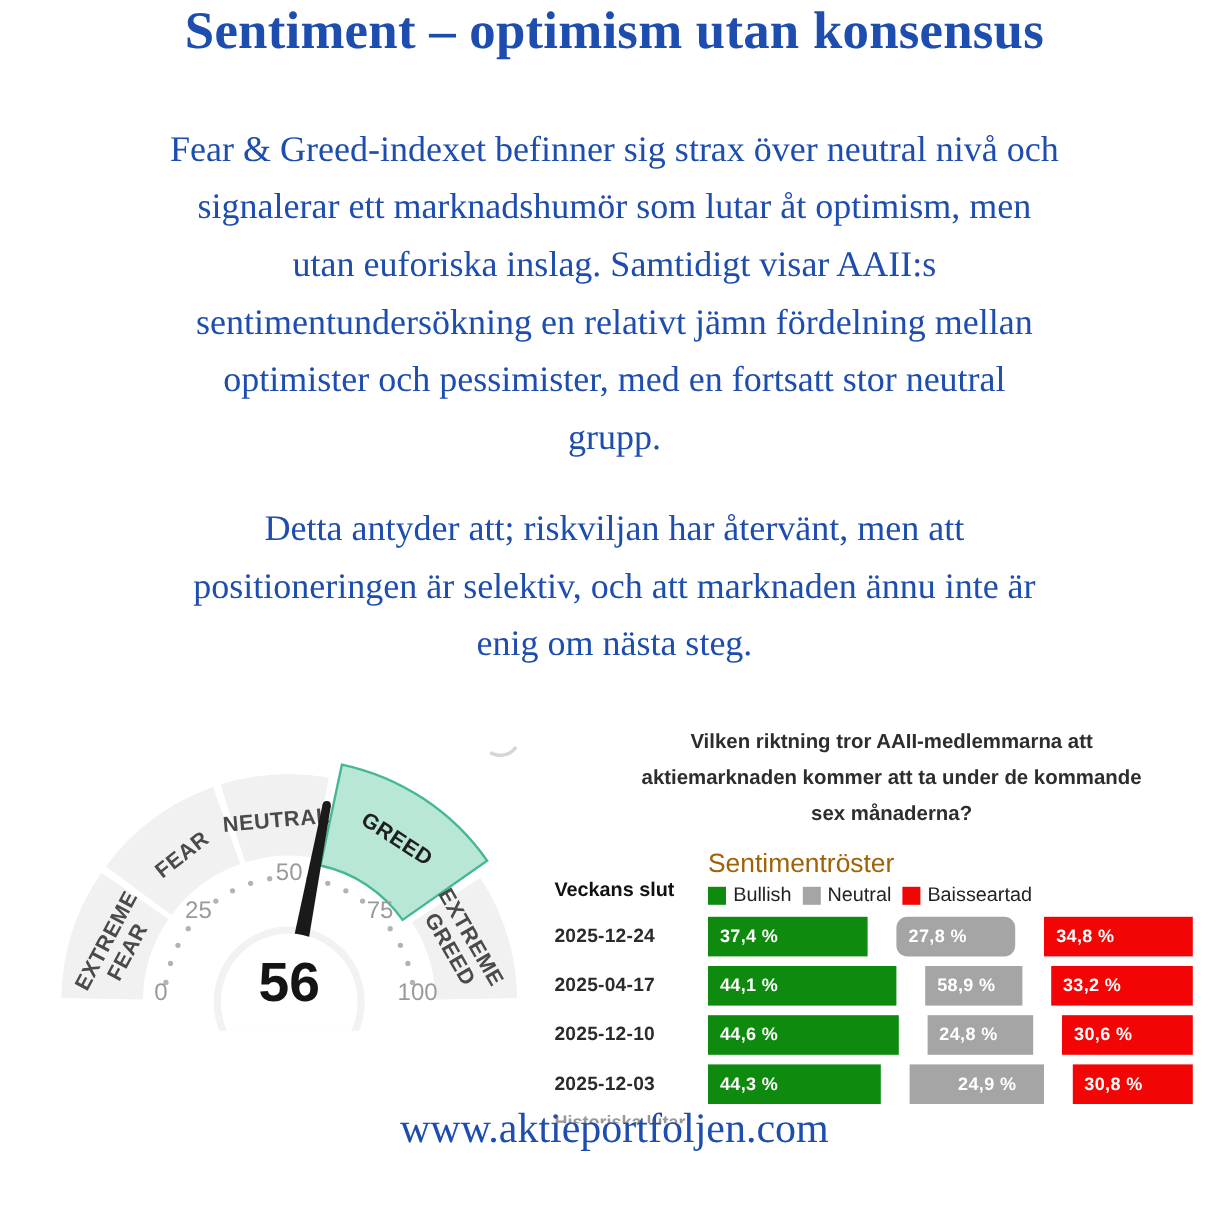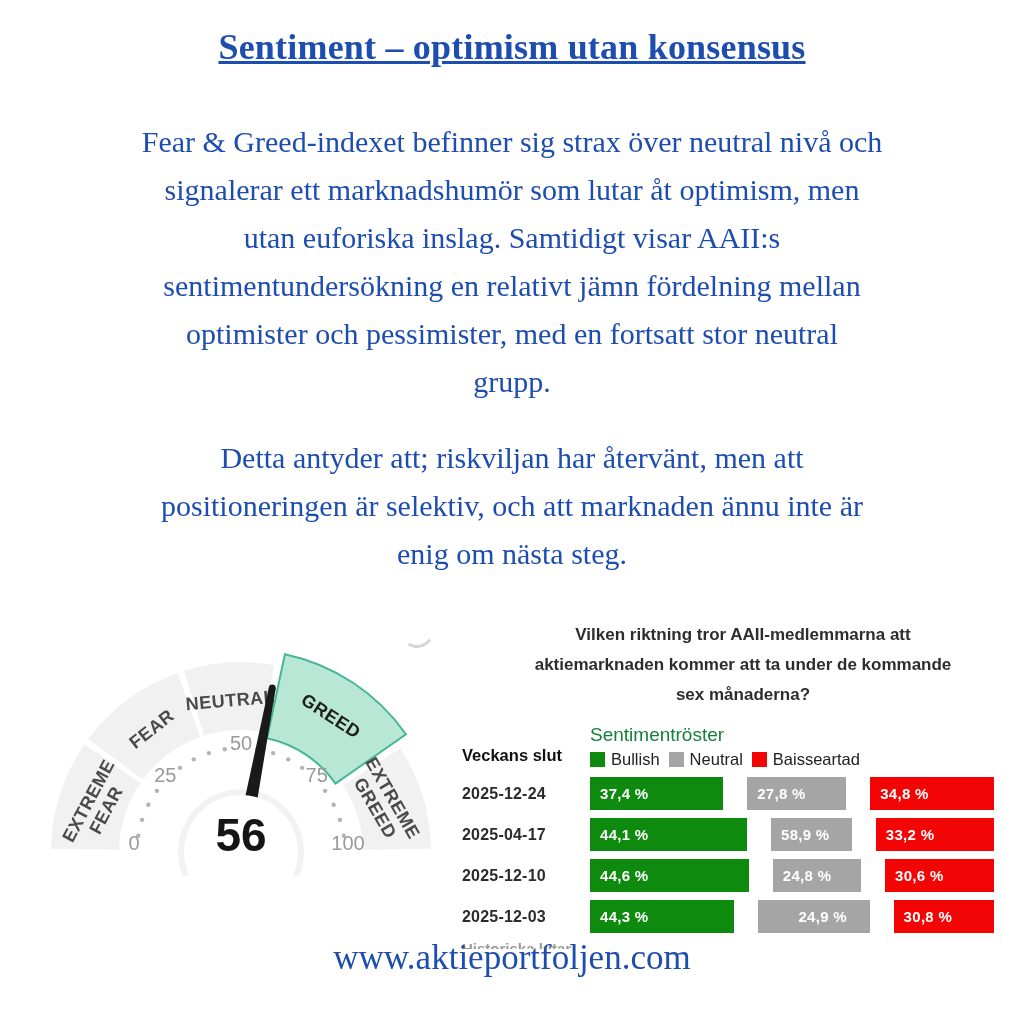--- a/index.html
+++ b/index.html
@@ -1,37 +1,37 @@
 <!DOCTYPE html>
 <html><head>
 <meta charset="utf-8">
 <style>
   html,body{margin:0;padding:0;background:#ffffff;}
   .page{width:1024px;height:1024px;background:#fff;overflow:hidden;position:relative;
         font-family:"Liberation Serif", serif;}
-  .main-title{margin-top:26px;text-align:center;font-size:36px;font-weight:bold;
-              color:var(--blue,#1d4dae);letter-spacing:.2px;text-decoration:underline;}
+  .main-title{text-align:center;font-size:44px;font-weight:bold;
+              color:var(--blue,#1d4dae);letter-spacing:.2px;}
   .para{white-space:pre-line;text-align:center;font-size:30px;line-height:48px;
         color:var(--blue,#1d4dae);margin-left:auto;margin-right:auto;width:1010px;}
   .para1{margin-top:50px;}
   .para2{margin-top:28px;}
   .bottom{display:flex;margin-top:30px;position:relative;height:318px;}
   .gauge-col{width:462px;position:relative;flex:0 0 auto;}
   #gauge{display:block;margin:16px 0 0 26px;}
   .artifact{position:absolute;left:400px;top:6px;width:28px;height:28px;border-radius:50%;
             border:3px solid transparent;border-bottom-color:#d6d6d6;transform:rotate(-12deg);}
   .chart-col{width:562px;flex:0 0 auto;font-family:"Liberation Sans", sans-serif;}
   .chart-title{white-space:pre-line;text-align:center;font-size:17px;line-height:30px;
                font-weight:bold;color:#2d2d2d;margin-top:12px;}
   .chart-body{margin-top:14px;padding-right:30px;}
   .hdr-row{display:flex;}
   .hdr-label{width:128px;align-self:flex-end;padding-bottom:4px;font-weight:bold;
              font-size:16.5px;color:#111;}
   .legend-block{flex:1;}
-  .legend-title{font-size:19px;color:#15803d;}
+  .legend-title{font-size:22px;color:#a16207;}
   .legend-row{display:flex;align-items:center;margin-top:4px;}
   .swatch{width:15px;height:15px;margin-right:6px;flex:0 0 auto;}
   .legend-label{font-size:16.5px;color:#222;margin-right:9px;}
   .bar-row{display:flex;align-items:center;margin-top:8px;}
   .bar-date{width:128px;font-size:16px;font-weight:bold;color:#2b2b2b;letter-spacing:.2px;}
   .bar{flex:1;display:flex;height:33px;gap:24px;}
   .seg{height:100%;display:flex;align-items:center;overflow:hidden;}
   .seg span{color:#fff;font-weight:bold;font-size:15px;padding-left:10px;
             letter-spacing:.3px;white-space:nowrap;}
   .clipped{height:9px;overflow:hidden;margin-top:7px;opacity:.6;}
@@ -119,21 +119,21 @@
             </div>
           </div>
         </div>
         <div id="bar-rows">
             <div class="bar-row">
               <div class="bar-date">2025-12-24</div>
               <div class="bar">
                 <div class="seg" style="width: 37.4%; background: rgb(14, 138, 14);">
                   <span>37,4 %</span>
                 </div>
-                <div class="seg" style="width: 27.8%; background: rgb(165, 165, 165);">
+                <div class="seg" style="width: 27.8%; background: rgb(165, 165, 165); border-radius: 9px;">
                   <span>27,8 %</span>
                 </div>
                 <div class="seg" style="width: 34.8%; background: rgb(243, 5, 5);">
                   <span>34,8 %</span>
                 </div>
               </div>
             </div>
             <div class="bar-row">
               <div class="bar-date">2025-04-17</div>
               <div class="bar">

